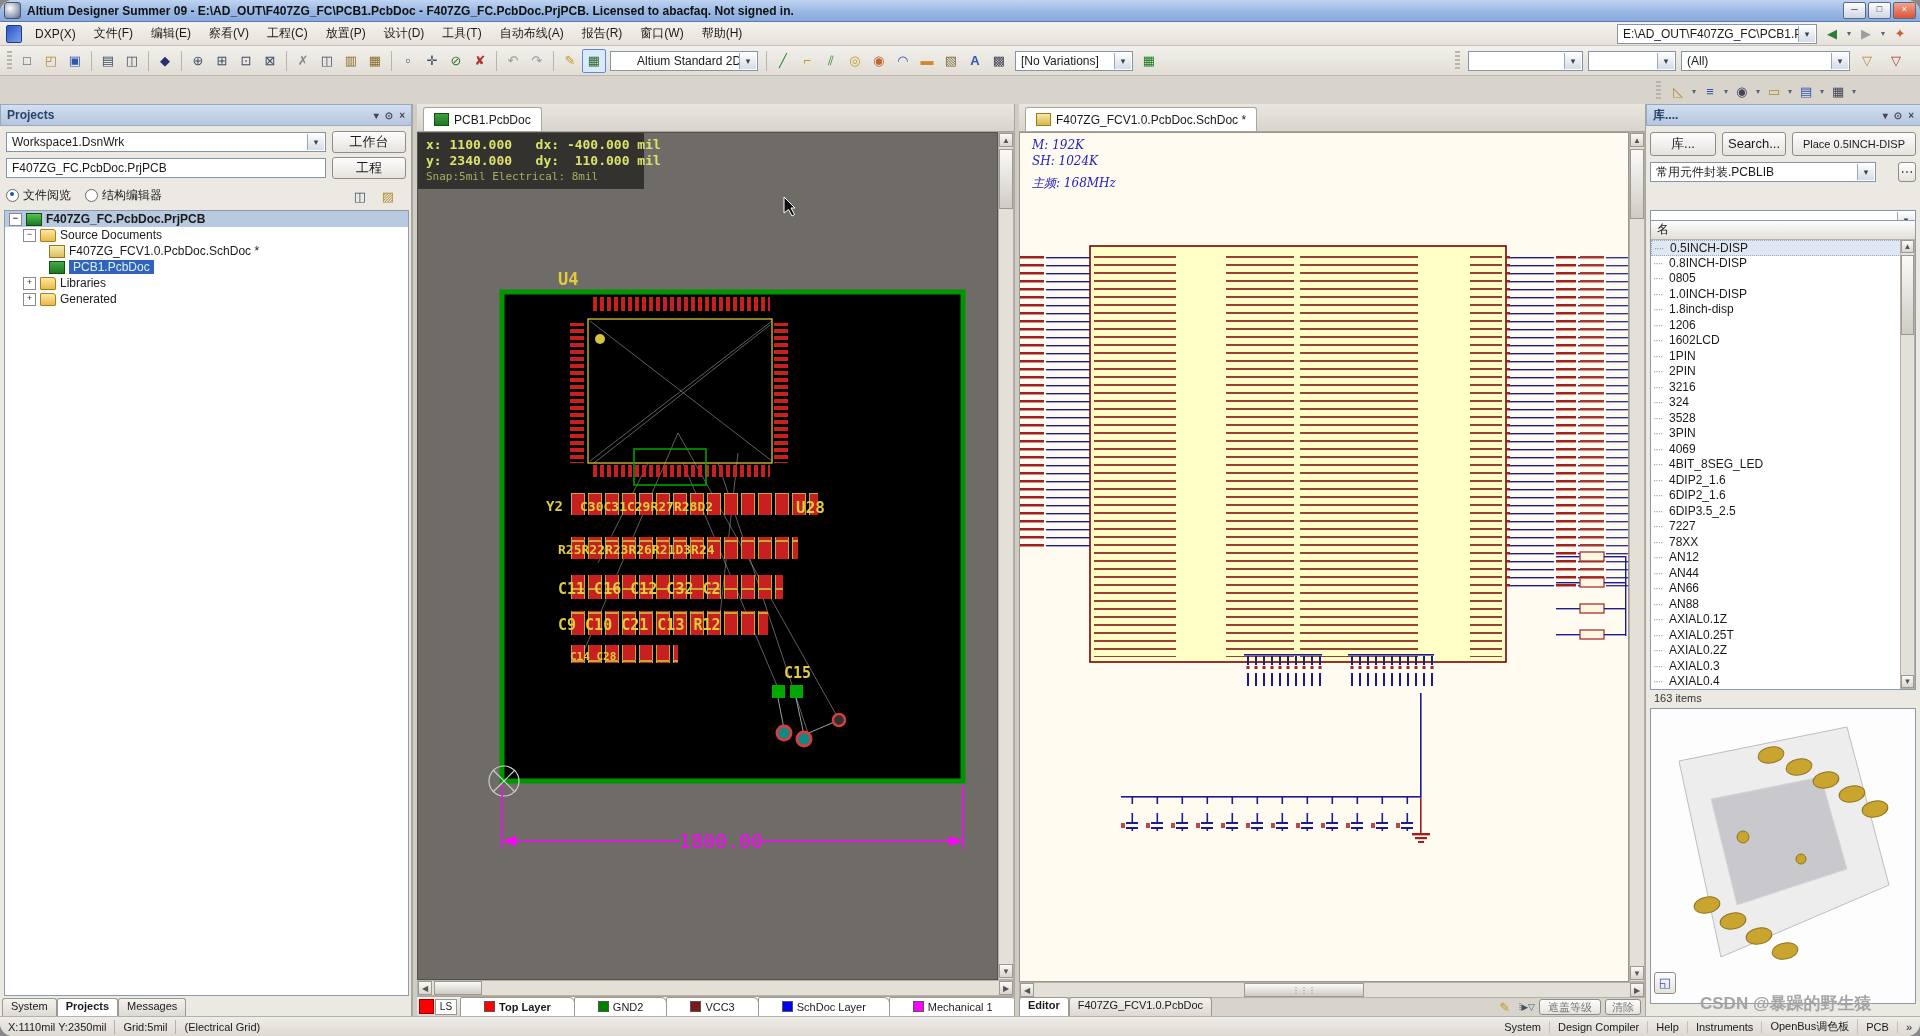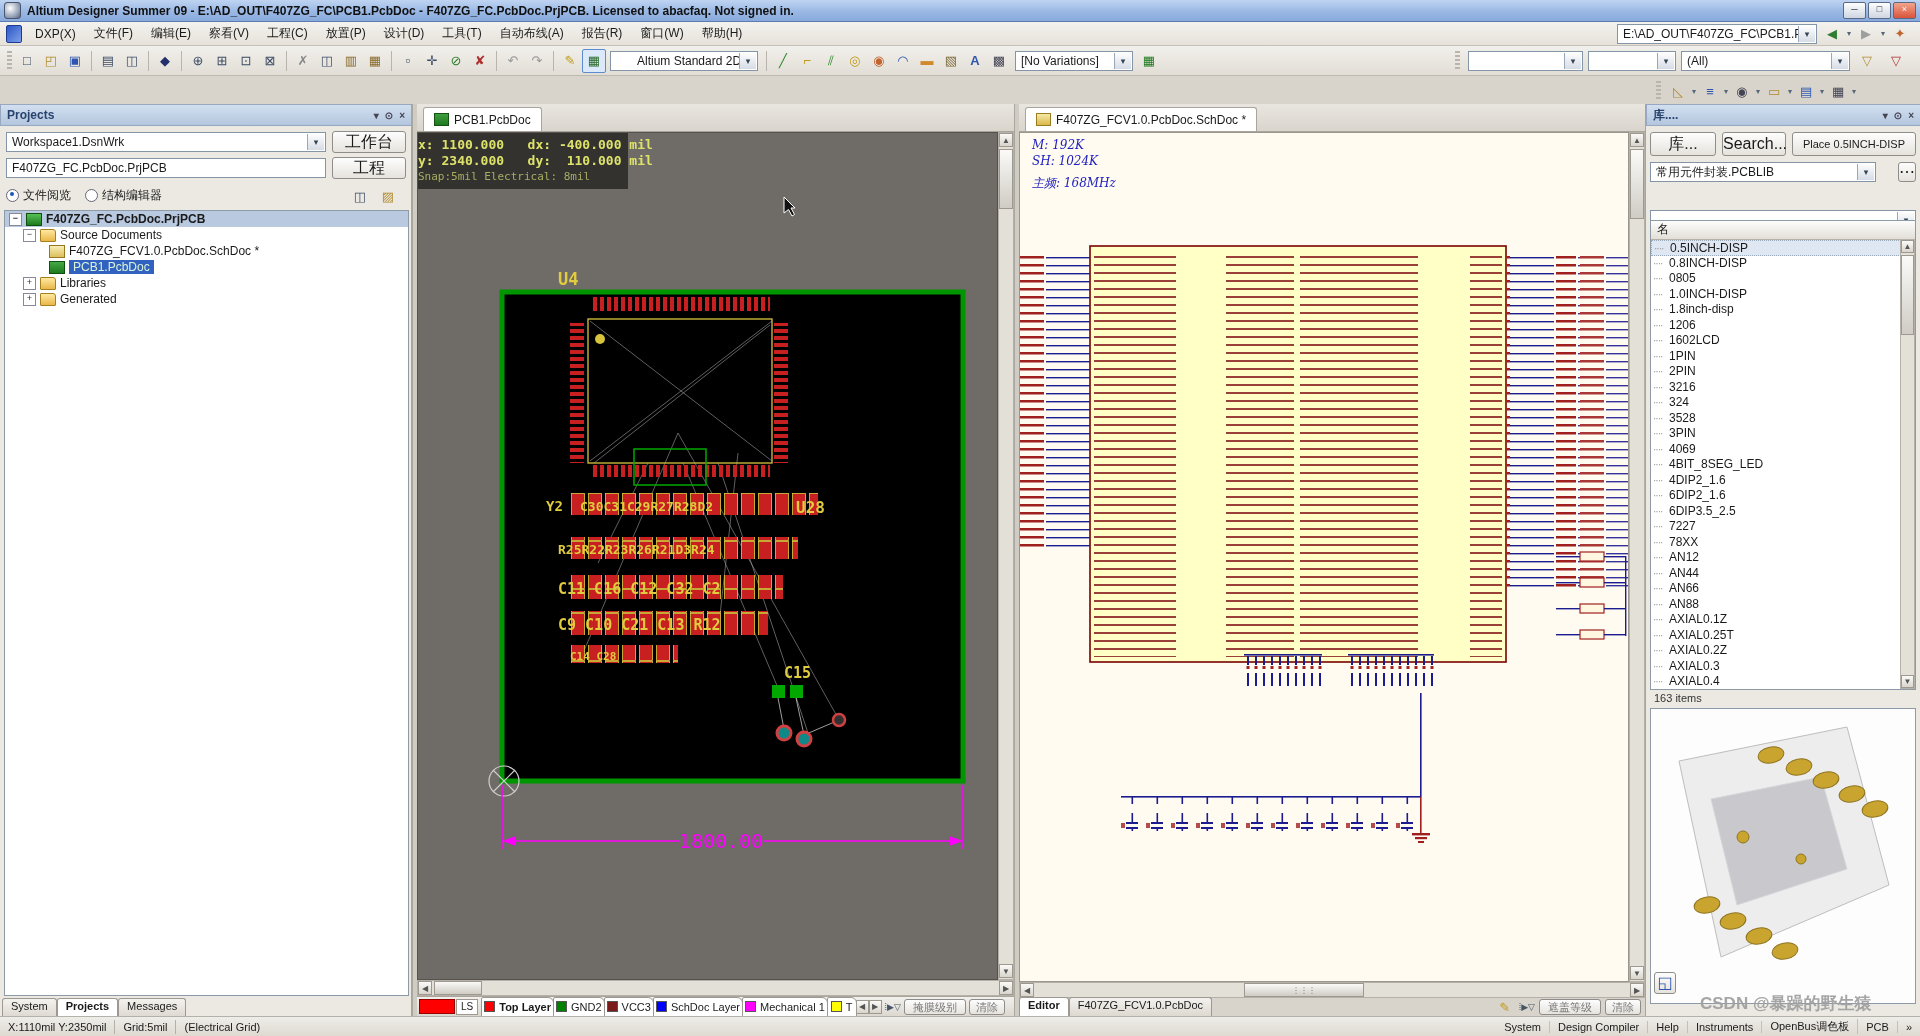--- a/index.html
+++ b/index.html
@@ -1,16 +1,16 @@
 <!DOCTYPE html>
 <html><head>
 <meta charset="utf-8">
 <style>
   html,body{margin:0;padding:0;background:#888;}
-  #root{position:relative;width:1920px;height:1036px;background:#d8d4cc;font-family:"Liberation Sans",sans-serif;font-size:12px;color:#1a1a1a;overflow:hidden;}
+  #root{position:relative;width:1920px;height:1036px;background:#d8d4cc;font-family:"Liberation Sans",sans-serif;font-size:12px;color:#1a1a1a;overflow:hidden;border-radius:13px;}
   .abs{position:absolute;}
   
   .titlebar{left:0;top:0;width:1920px;height:22px;background:linear-gradient(180deg,#bfd4f2 0%,#9ab8e4 55%,#88a9dc 100%);border-bottom:1px solid #5c7cb0;display:flex;align-items:center;padding:0 4px;box-sizing:border-box;}
   .title-text{font-size:12px;font-weight:bold;color:#111;margin-left:6px;white-space:nowrap;}
   .winbtns{margin-left:auto;display:flex;gap:2px;}
   .winbtn{width:21px;height:15px;border:1px solid #5a6a85;border-radius:2px;background:linear-gradient(#fdfdfd,#cfd6e2);font-size:9px;line-height:13px;text-align:center;color:#223;}
   .winbtn.close{background:linear-gradient(#f2a48c,#d9543a);color:#fff;}
   .applogo{width:15px;height:15px;border-radius:3px;background:radial-gradient(circle at 35% 35%,#fefefe,#9aa7bb 60%,#57617a);border:1px solid #4a5570;}
   
   .menubar{left:0;top:22px;width:1920px;height:24px;background:linear-gradient(#f4f2ee,#e6e2da);border-bottom:1px solid #c6c2ba;display:flex;align-items:center;padding:0 2px;box-sizing:border-box;}
@@ -19,21 +19,21 @@
   .menubar-right{margin-left:auto;display:flex;align-items:center;gap:3px;padding-right:6px;}
   
   .toolbar{left:0;top:46px;width:1920px;height:30px;background:linear-gradient(#f2f0ec,#e2ded6);border-bottom:1px solid #bdb9b1;display:flex;align-items:center;padding:0 4px;box-sizing:border-box;}
   .tbi{width:22px;height:22px;display:flex;align-items:center;justify-content:center;font-size:13px;color:#3c4c66;border:1px solid transparent;border-radius:2px;}
   .tbi.hl{border:1px solid #5b8bd0;background:#dbe9fa;}
   .sep{width:1px;height:20px;background:#b9b5ad;margin:0 4px;flex:0 0 auto;}
   .grip{width:5px;height:20px;margin:0 3px;background:repeating-linear-gradient(180deg,#b9b5ad 0 2px,transparent 2px 4px);flex:0 0 auto;}
   
   .combo{position:relative;height:20px;background:#fff;border:1px solid #8595a8;box-sizing:border-box;font-size:12px;line-height:18px;padding:0 20px 0 5px;white-space:nowrap;overflow:hidden;}
   .combo .arr{position:absolute;right:1px;top:1px;bottom:1px;width:16px;background:linear-gradient(#fdfdfd,#d6dce6);border-left:1px solid #9aa7b8;font-size:9px;text-align:center;line-height:16px;color:#345;}
-  .btn{background:linear-gradient(#fdfdfd,#e6e3dd);border:1px solid #8e8d8a;border-radius:3px;text-align:center;font-size:16px;box-sizing:border-box;}
+  .btn{background:linear-gradient(#fdfdfd,#e6e3dd);border:1px solid #8e8d8a;border-radius:3px;text-align:center;font-size:13px;box-sizing:border-box;}
   
   .panelhdr{height:22px;background:linear-gradient(#d2dff0,#b4c6de);border:1px solid #97a8c0;box-sizing:border-box;display:flex;align-items:center;padding:0 6px;font-weight:bold;color:#27436e;}
   .hdrbtns{margin-left:auto;display:flex;gap:6px;font-size:10px;color:#445;}
   .splitter{top:104px;height:912px;width:5px;background:#cfccc4;border-left:1px solid #aaa79f;border-right:1px solid #f5f3ee;}
   .tabbar{height:28px;background:linear-gradient(#e9e6df,#d9d5cd);border-bottom:1px solid #a9a59d;display:flex;align-items:flex-end;padding-left:6px;box-sizing:border-box;}
   .doctab{height:23px;background:#fff;border:1px solid #a9a59d;border-bottom:none;border-radius:3px 3px 0 0;display:flex;align-items:center;gap:5px;padding:0 10px;font-size:12px;white-space:nowrap;}
   .ticon{width:13px;height:11px;display:inline-block;}
   .ticon.pcb{background:linear-gradient(#3f9e3f,#1f7a1f);border:1px solid #145214;}
   .ticon.sch{background:linear-gradient(#f5e9a8,#d9b84a);border:1px solid #9a7d20;}
   
@@ -48,25 +48,25 @@
   .exp{width:11px;height:11px;border:1px solid #889;background:#fff;font-size:9px;line-height:9px;text-align:center;color:#334;margin:0 4px;flex:0 0 auto;}
   .nicon{width:14px;height:11px;margin-right:4px;flex:0 0 auto;}
   .nicon.prj{background:linear-gradient(#57c057,#1d7a1d);border:1px solid #0f4f0f;}
   .nicon.fold{background:linear-gradient(#ffe9a0,#e8b74a);border:1px solid #a87f1e;border-radius:1px 3px 1px 1px;}
   .nicon.schd{background:linear-gradient(#f7edb5,#ddc05c);border:1px solid #96781e;}
   .nicon.pcbd{background:linear-gradient(#46a846,#1d7a1d);border:1px solid #0f4f0f;}
   .smalltab{height:17px;border:1px solid #9d9991;border-bottom:none;background:linear-gradient(#f4f2ee,#ddd9d1);border-radius:3px 3px 0 0;padding:1px 8px 0;font-size:11px;}
   .smalltab.on{background:#fff;font-weight:bold;}
   
   .pcbcanvas{background:#6f6b66;border:1px solid #55524e;box-sizing:border-box;}
-  .hud{background:rgba(35,35,32,0.78);color:#dde26a;font-family:"DejaVu Sans Mono",monospace;font-size:13px;font-weight:bold;padding:4px 0;line-height:16px;}
+  .hud{background:rgba(35,35,32,0.78);color:#dde26a;font-family:"DejaVu Sans Mono",monospace;font-size:13px;font-weight:bold;padding:4px 8px;line-height:16px;}
   .hud div{white-space:pre;}
   .hud .dim{color:#a8ac62;font-size:11px;font-weight:normal;}
   .layerbar{height:20px;background:linear-gradient(#f2f0ec,#dcd8d0);border-top:1px solid #a9a59d;display:flex;align-items:center;padding:0 2px;box-sizing:border-box;font-size:11px;}
-  .ltab{display:flex;align-items:center;gap:4px;padding:1px 2px;height:16px;background:#fff;border:1px solid #9d9991;border-radius:2px 6px 0 0;margin-right:-1px;white-space:nowrap;}
+  .ltab{display:flex;align-items:center;gap:4px;padding:1px 23px;height:16px;background:#fff;border:1px solid #9d9991;border-radius:2px 6px 0 0;margin-right:-1px;white-space:nowrap;}
   .lsq{width:9px;height:9px;border:1px solid #555;display:inline-block;flex:0 0 auto;}
   
   .schcanvas{background:#fffbf0;border:1px solid #9a968e;box-sizing:border-box;}
   
   .librow{height:15.5px;line-height:15.5px;padding-left:18px;white-space:nowrap;overflow:hidden;font-size:12px;position:relative;}
   .librow::before{content:"····";position:absolute;left:2px;top:0;color:#999;font-size:10px;letter-spacing:-1px;}
   .librow.sel{background:#dfe7f2;border:1px dotted #9ab;box-sizing:border-box;}
   
   .statusbar{left:0;top:1016px;width:1920px;height:20px;background:linear-gradient(#efede9,#dedad2);border-top:1px solid #b5b1a9;display:flex;align-items:center;font-size:11px;box-sizing:border-box;}
   .st-sep{width:1px;height:14px;background:#b5b1a9;margin:0 8px;}

